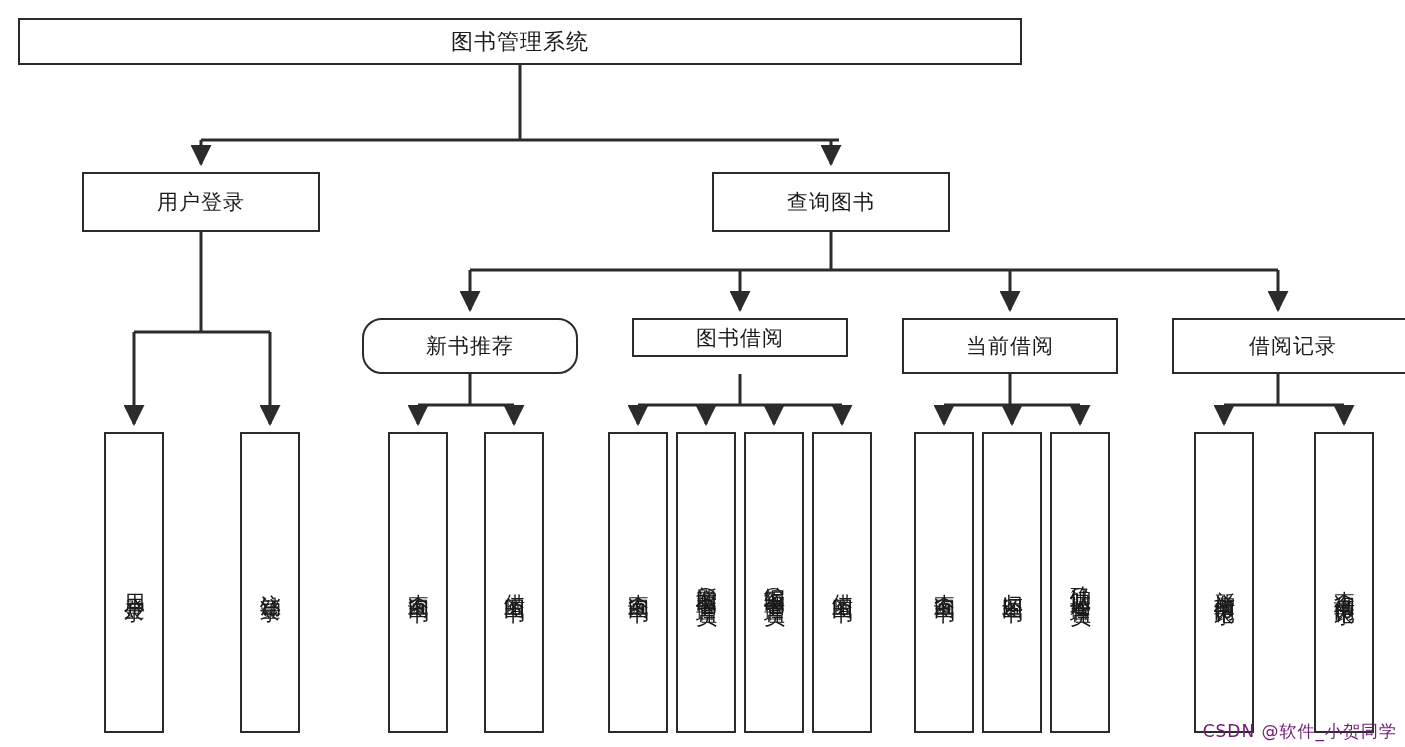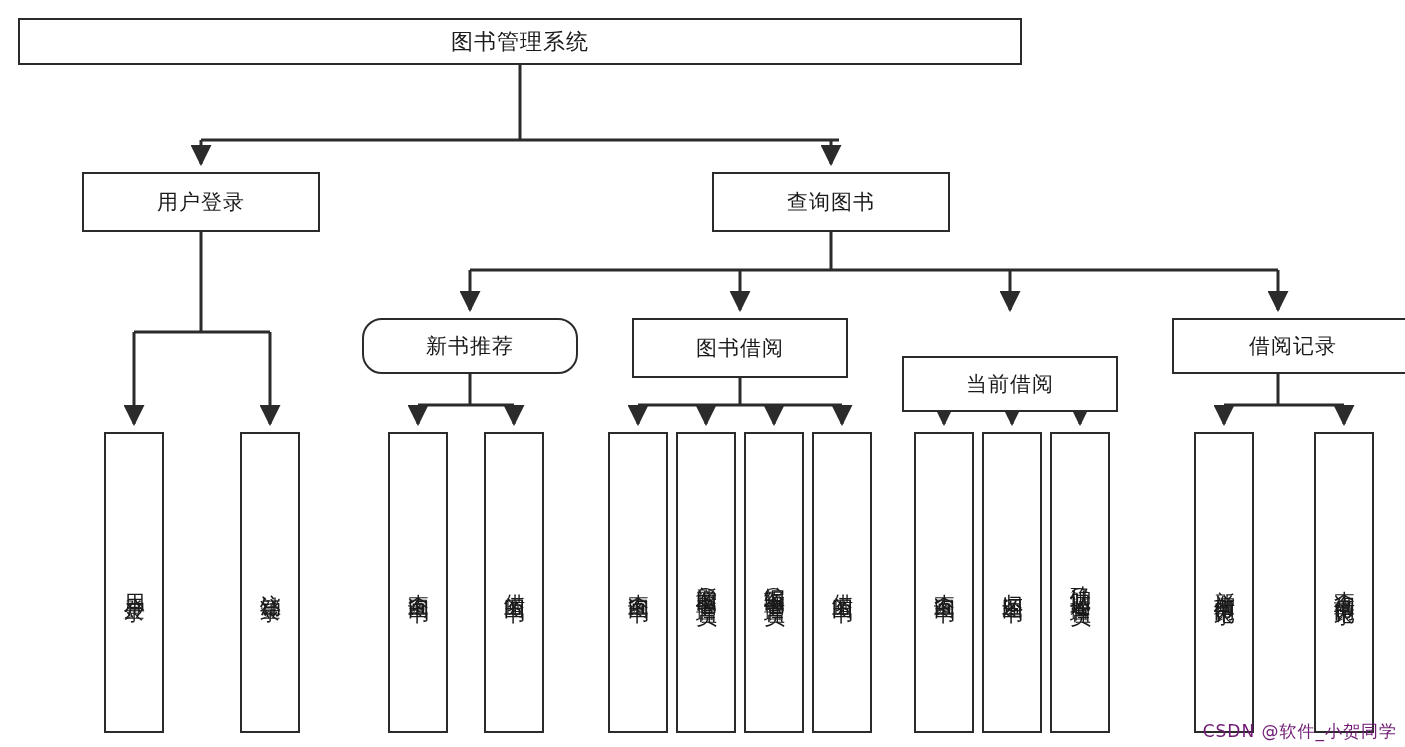--- a/index.html
+++ b/index.html
@@ -128,24 +128,24 @@
   <div class="node horiz" style="left:82px; top:172px; width:238px; height:60px;">
     <span>用户登录</span>
   </div>
   <div class="node horiz" style="left:712px; top:172px; width:238px; height:60px;">
     <span>查询图书</span>
   </div>
 
   <div class="node horiz" style="left:362px; top:318px; width:216px; height:56px;border-radius:20px;">
     <span>新书推荐</span>
   </div>
-  <div class="node horiz" style="left:632px; top:318px; width:216px; height:60px;justify-content:center;">
+  <div class="node horiz" style="left:632px; top:318px; width:216px; height:39px;justify-content:center;">
     <span>图书借阅</span>
   </div>
-  <div class="node horiz" style="left:902px; top:318px; width:216px; height:56px;margin-top:38px;">
+  <div class="node horiz" style="left:902px; top:318px; width:216px; height:56px;">
     <span>当前借阅</span>
   </div>
   <div class="node horiz" style="left:1172px; top:318px; width:242px; height:56px;">
     <span>借阅记录</span>
   </div>
 
   <div class="node vert" style="left:104px; top:432px; width:60px; height:301px;">
     <span class="vtext">用户登录</span>
   </div>
   <div class="node vert" style="left:240px; top:432px; width:60px; height:301px;">

